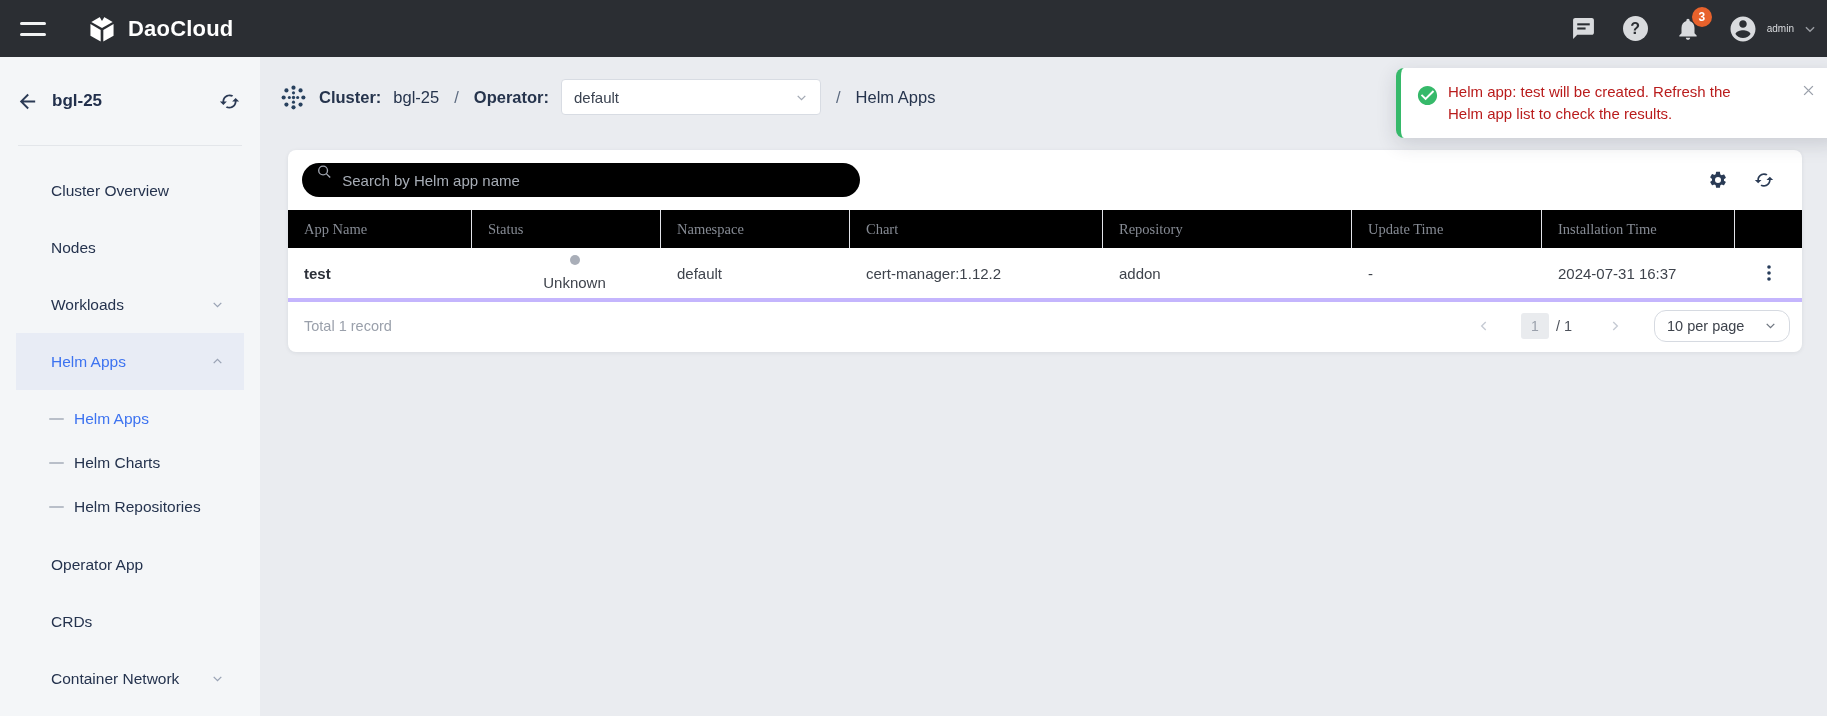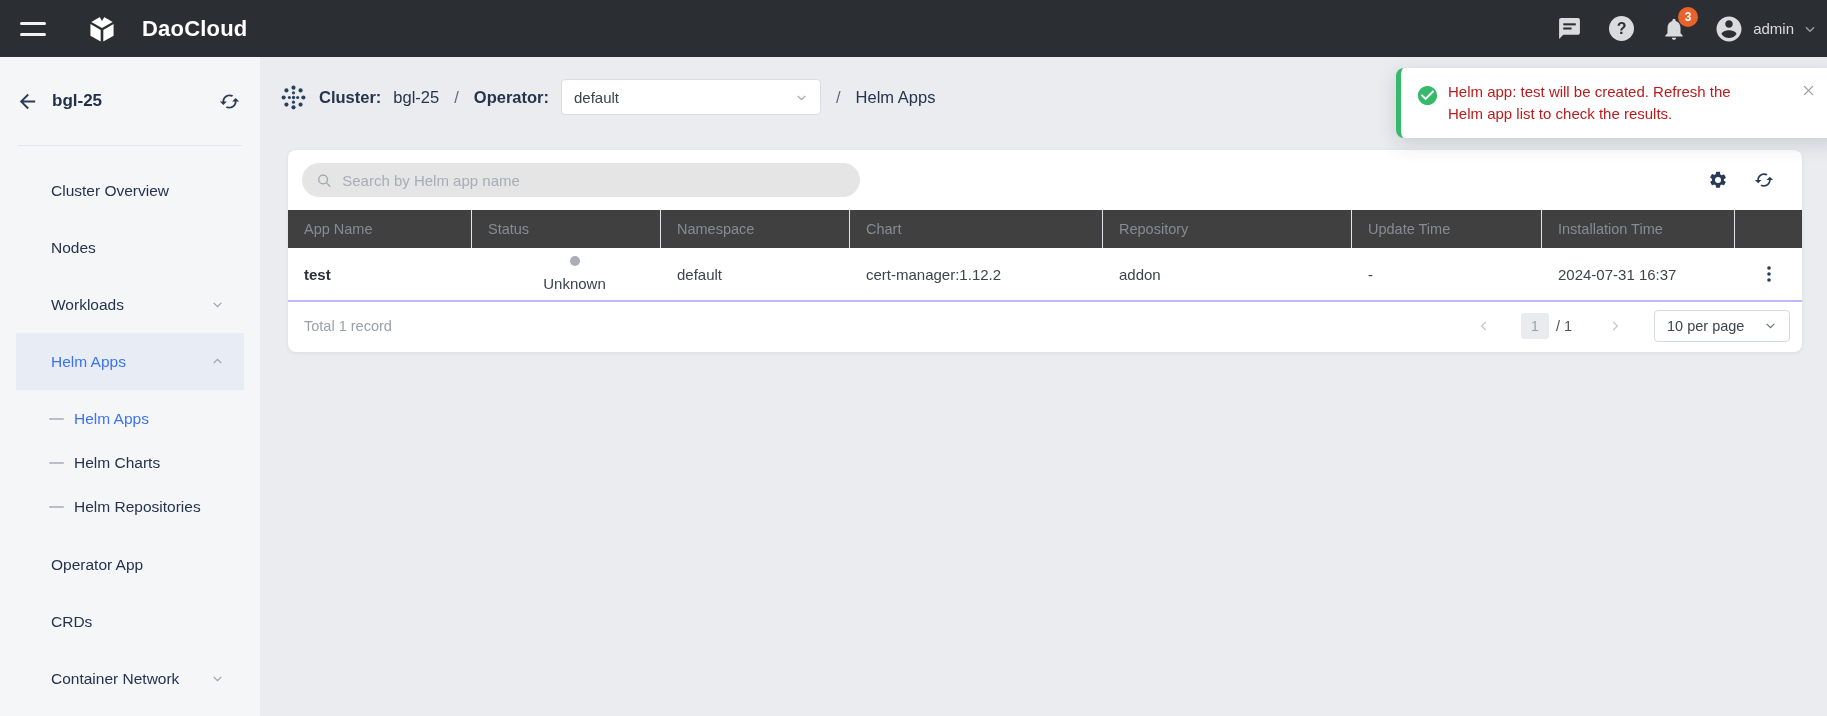--- a/index.html
+++ b/index.html
@@ -9,31 +9,31 @@
     background:#eaecf0;
     font-family:"Liberation Sans", sans-serif;
   }
   
   .navbar {
     position:absolute; top:0; left:0; width:1827px; height:57px;
     background:#2b2e33; display:flex; align-items:center; z-index:5;
   }
   .hamburger { margin-left:20px; width:26px; display:flex; flex-direction:column; gap:8px; cursor:pointer; }
   .hamburger span { height:3px; width:26px; background:#f2f3f4; border-radius:2px; }
-  .brand { margin-left:40px; display:flex; align-items:center; gap:24px; color:#ffffff; font-size:22px; font-weight:bold; letter-spacing:.2px; }
+  .brand { margin-left:40px; display:flex; align-items:center; gap:10px; color:#ffffff; font-size:22px; font-weight:bold; letter-spacing:.2px; }
   .nav-right { margin-left:auto; display:flex; align-items:center; gap:27px; padding-right:10px; }
   .nav-icon { display:flex; align-items:center; justify-content:center; cursor:pointer; position:relative; }
   .help-circle { width:25px; height:25px; border-radius:50%; background:#d9dbde; color:#2b2e33; font-weight:bold; font-size:16px; display:flex; align-items:center; justify-content:center; }
   .badge {
     position:absolute; top:-9px; right:-11px; min-width:20px; height:20px; border-radius:50%;
     background:#e8622c; color:#fff; font-size:12px; font-weight:bold;
     display:flex; align-items:center; justify-content:center;
   }
   .user-chip { display:flex; align-items:center; gap:9px; cursor:pointer; }
-  .username { color:#d9dbde; font-size:15px; }
+  .username { color:#d9dbde; font-size:10px; }
   
   .sidebar {
     position:absolute; top:57px; left:0; width:260px; height:659px;
     background:#f4f6f8; z-index:2;
   }
   .side-head { height:88px; display:flex; align-items:center; padding:0 20px 0 16px; }
   .side-head .cluster-name { margin-left:13px; font-size:17px; font-weight:bold; color:#22304c; }
   .side-head .swap { margin-left:auto; cursor:pointer; display:flex; }
   .side-divider { border-top:1px solid #e3e6ea; margin:0 18px; }
   .menu { list-style:none; margin:16px; padding:0; }
@@ -63,55 +63,55 @@
     display:flex; align-items:center; justify-content:space-between; padding:0 12px;
     font-size:15px; color:#3a4250; cursor:pointer;
   }
   
   .card {
     position:absolute; left:40px; top:93px; width:1514px; height:202px;
     background:#ffffff; border-radius:8px; box-shadow:0 1px 4px rgba(30,35,45,.08);
   }
   .card-top { height:60px; display:flex; align-items:center; padding:0 20px 0 14px; }
   .search {
-    width:558px; height:34px; background:#e5e5e5; border-radius:17px;
-    display:flex; align-items:center; padding:0 14px; gap:8px;
+    width:558px; height:34px; background:#000000; border-radius:17px;
+    display:flex; padding:0 14px; gap:8px;
   }
   .search input {
     border:none; background:transparent; outline:none; width:100%;
     font-size:15px; color:#60666f; font-family:inherit;
   }
   .search input::placeholder { color:#a7adb6; }
   .top-icons { margin-left:auto; display:flex; align-items:center; gap:26px; margin-right:8px; }
   .top-icons > span { cursor:pointer; display:flex; }
   .tgrid { display:grid; grid-template-columns:184px 189px 189px 253px 249px 190px 193px 67px; }
-  .thead { height:38px; background:#404040; align-items:stretch; }
+  .thead { height:38px; background:#000000; align-items:stretch;font-family:Liberation Serif, serif; }
   .th {
     display:flex; align-items:center; padding-left:16px;
     font-size:14.5px; color:#868b94; border-right:1px solid #e2e4e9;
   }
   .th:last-child { border-right:none; }
-  .trow { height:54px; align-items:center; border-bottom:2px solid #c4b5fd; font-size:15px; color:#3e434c; }
+  .trow { height:54px; align-items:center; border-bottom:4px solid #c4b5fd; font-size:15px; color:#3e434c; }
   .td { padding-left:16px; }
   .td.app { font-weight:bold; color:#2c3039; }
   .status { display:flex; align-items:center; gap:9px;flex-direction:column; }
   .dot { width:10px; height:10px; border-radius:50%; background:#a9aeb8; }
   .kebab { display:flex; justify-content:center; cursor:pointer; }
   .tfoot { height:47px; display:flex; align-items:center; padding:0 12px 0 16px; }
   .total { font-size:14.5px; color:#9aa0ab; }
   .pager { margin-left:auto; display:flex; align-items:center; }
   .pg-chev { display:flex; cursor:pointer; padding:0 8px; }
   .pg-box {
     margin-left:22px; width:28px; height:26px; background:#e9ebee; border-radius:3px;
     color:#9aa0ab; font-size:14px; display:flex; align-items:center; justify-content:center;
   }
   .pg-total { margin:0 28px 0 7px; color:#4d525b; font-size:14.5px; }
   .per-page {
     margin-left:24px; width:136px; height:32px; background:#fff;
-    border:1px solid #d6dae1; border-radius:4px; cursor:pointer;
+    border:1px solid #d6dae1; border-radius:12px; cursor:pointer;
     display:flex; align-items:center; justify-content:space-between; padding:0 12px;
     font-size:14.5px; color:#3e434c;
   }
   
   .toast {
     position:absolute; top:68px; left:1396px; width:446px; height:70px;
     background:#fff; border-radius:8px; border-left:5px solid #36b96a;
     box-shadow:0 6px 20px rgba(40,45,60,.16);
     display:flex; align-items:flex-start; padding:13px 50px 13px 15px; z-index:20;
   }

